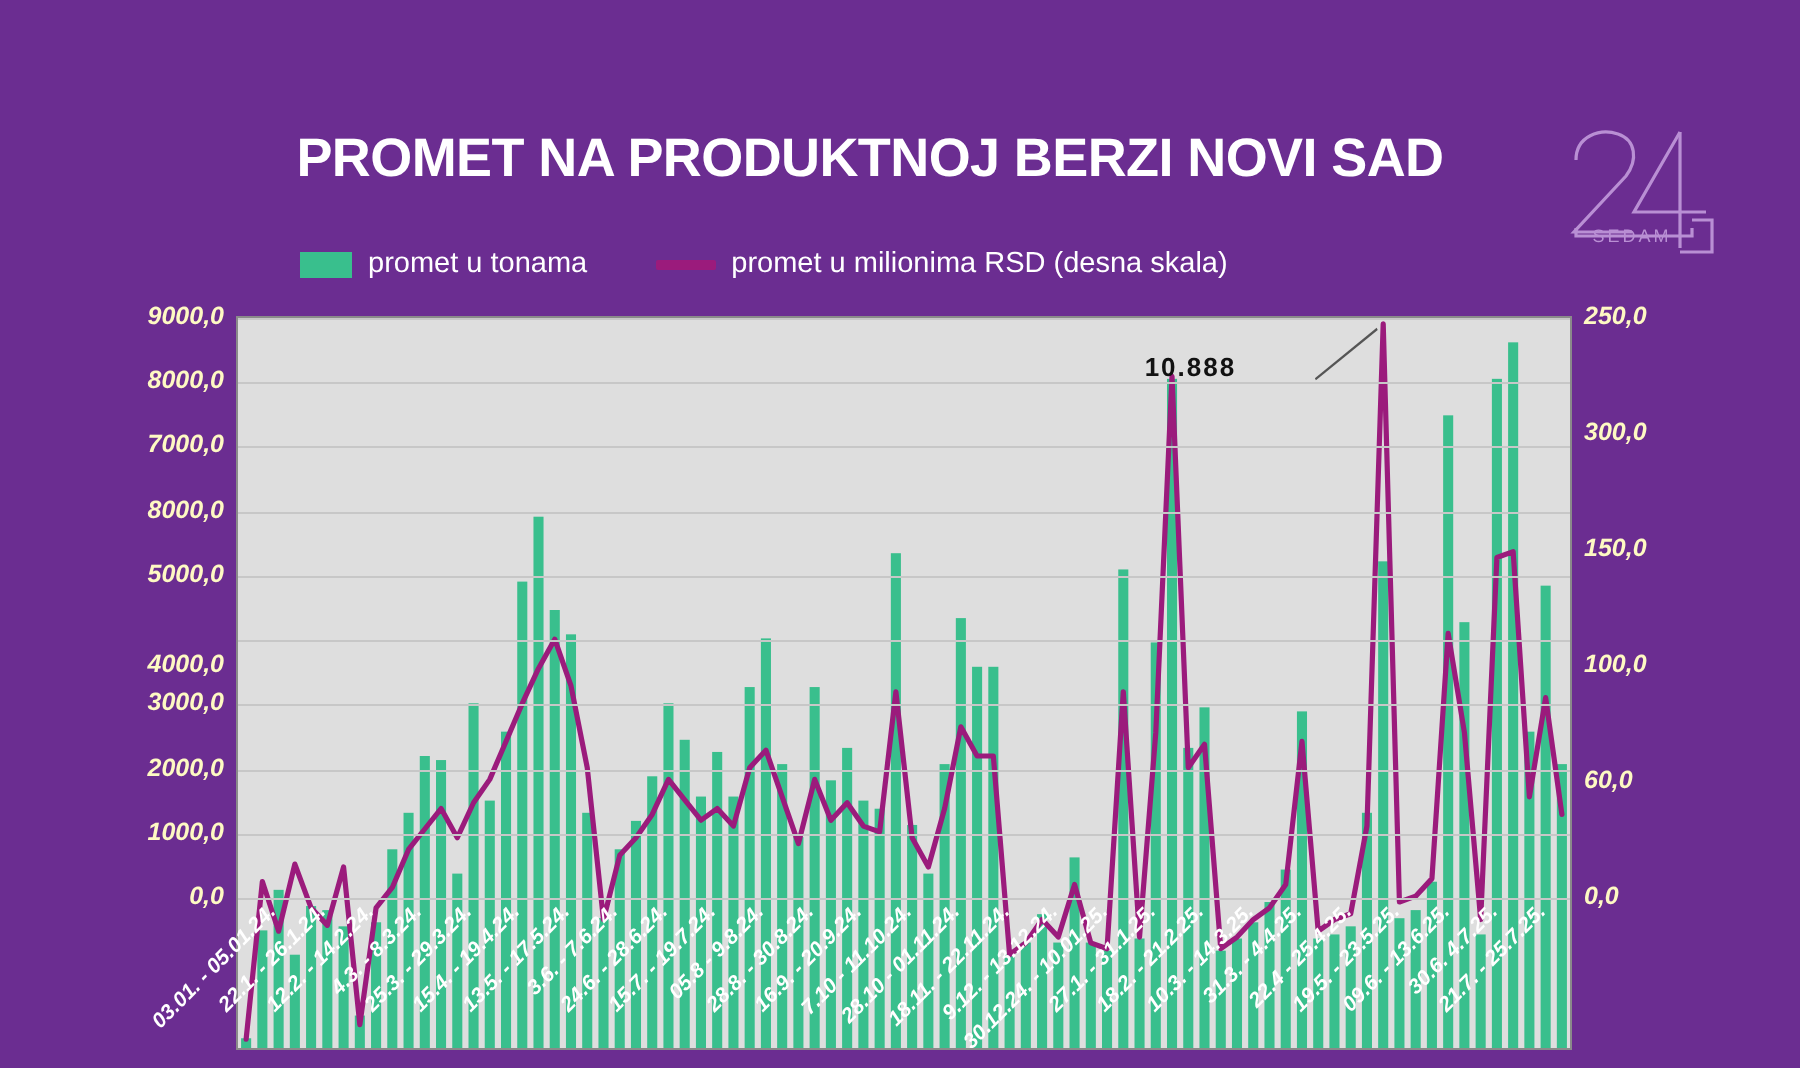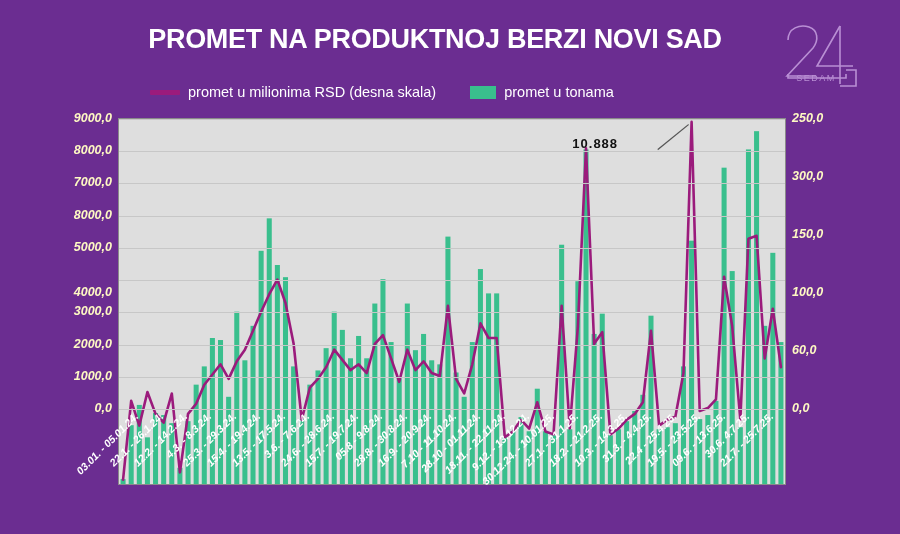--- a/index.html
+++ b/index.html
@@ -2,21 +2,21 @@
 <html><head>
 <meta charset="utf-8">
 <style>
   html,body{margin:0;padding:0;}
   body{
     width:900px;height:534px;overflow:hidden;
     background:#6B2D91;
     font-family:"Liberation Sans", sans-serif;
     position:relative;
   }
-  #chart-root{position:absolute;inset:0;}
+  #chart-root{position:absolute;inset:0;margin-top:40px;}
 
   
   .chart-title{
     position:absolute;left:140px;top:24px;width:590px;
     color:#ffffff;font-size:27px;font-weight:bold;
     letter-spacing:-0.3px;text-align:center;white-space:nowrap;
   }
   .logo{
     position:absolute;right:38px;top:18px;width:92px;height:72px;
   }
@@ -85,26 +85,26 @@
         <path d="M70 8 L47 48 L83 48"></path>
         <path d="M18 56 L18 60 L76 60 L76 56"></path>
         <path d="M76 52 L86 52 L86 68 L70 68"></path>
       </g>
       <text x="46" y="63" fill="#B98FD4" font-size="9" font-family="Liberation Sans, sans-serif" text-anchor="middle" letter-spacing="1.5">SEDAM</text>
     </svg>
   </div>
 
   <div class="legend">
     <div class="legend-item">
+      <span class="legend-swatch-bar"></span>
+      <span class="legend-label">promet u tonama</span>
+    </div>
+    <div class="legend-item">
       <span class="legend-swatch-line"></span>
       <span class="legend-label">promet u milionima RSD (desna skala)</span>
-    </div>
-    <div class="legend-item">
-      <span class="legend-swatch-bar"></span>
-      <span class="legend-label">promet u tonama</span>
     </div>
   </div>
 
   <div class="y-left" id="yleft">
       <div class="ytick left" style="top: 290px; width: 104px;">0,0</div>
       <div class="ytick left" style="top: 257.778px; width: 104px;">1000,0</div>
       <div class="ytick left" style="top: 225.556px; width: 104px;">2000,0</div>
       <div class="ytick left" style="top: 193.333px; width: 104px;">3000,0</div>
       <div class="ytick left" style="top: 174px; width: 104px; font-style: italic;">4000,0</div>
       <div class="ytick left" style="top: 128.889px; width: 104px;">5000,0</div>

